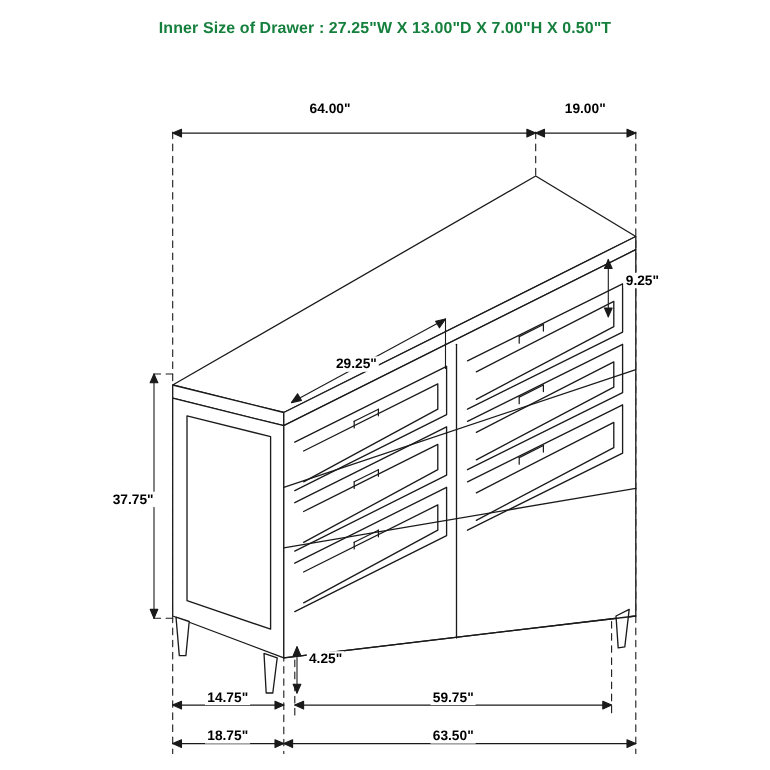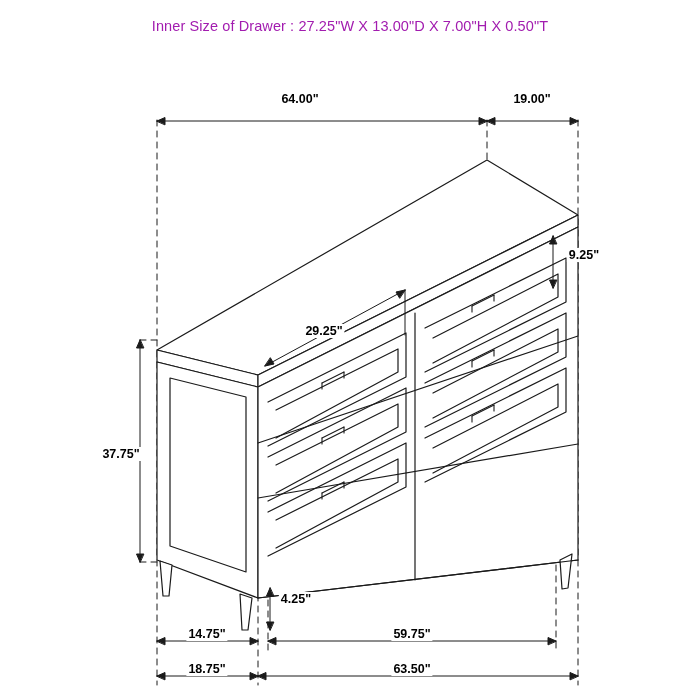--- a/index.html
+++ b/index.html
@@ -19,22 +19,22 @@
     width: 700px;
     height: 700px;
   }
   .title {
     position: absolute;
     top: 18px;
     left: 0;
     width: 700px;
     text-align: center;
     font-size: 14.5px;
-    font-weight: normal;
-    color: #a21caf;
+    font-weight: bold;
+    color: #15803d;
     letter-spacing: 0.1px;
   }
   svg.diagram {
     position: absolute;
     top: 0;
     left: 0;
     width: 700px;
     height: 700px;
   }
   .dimlabel {

